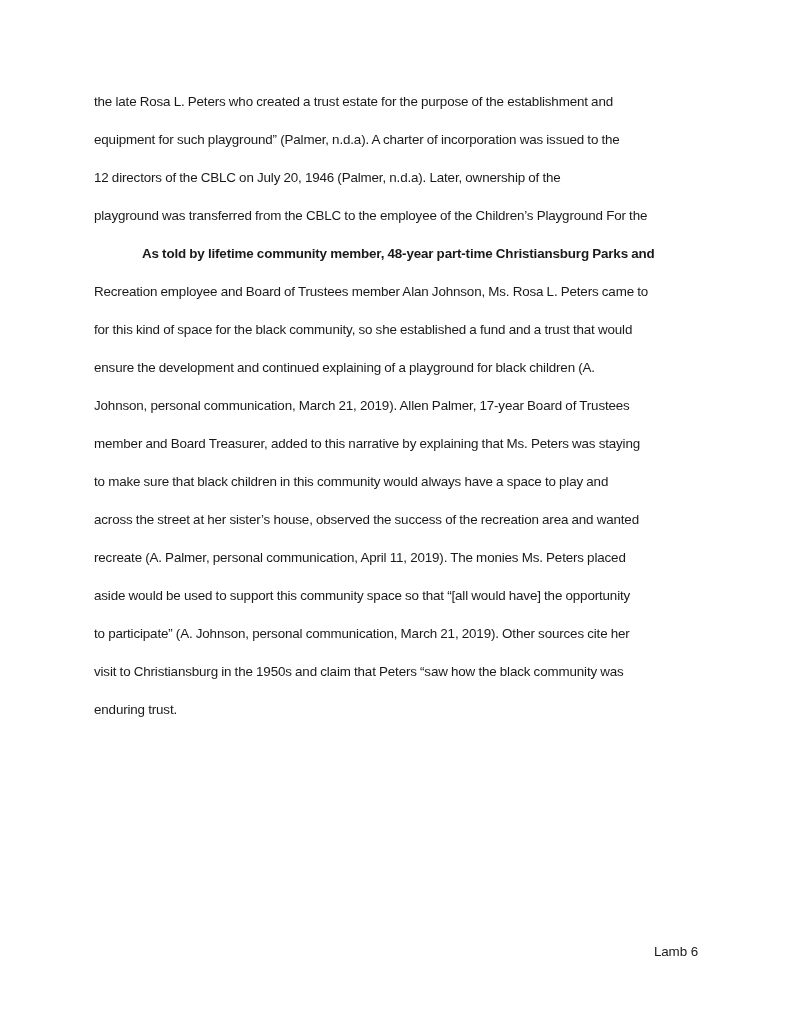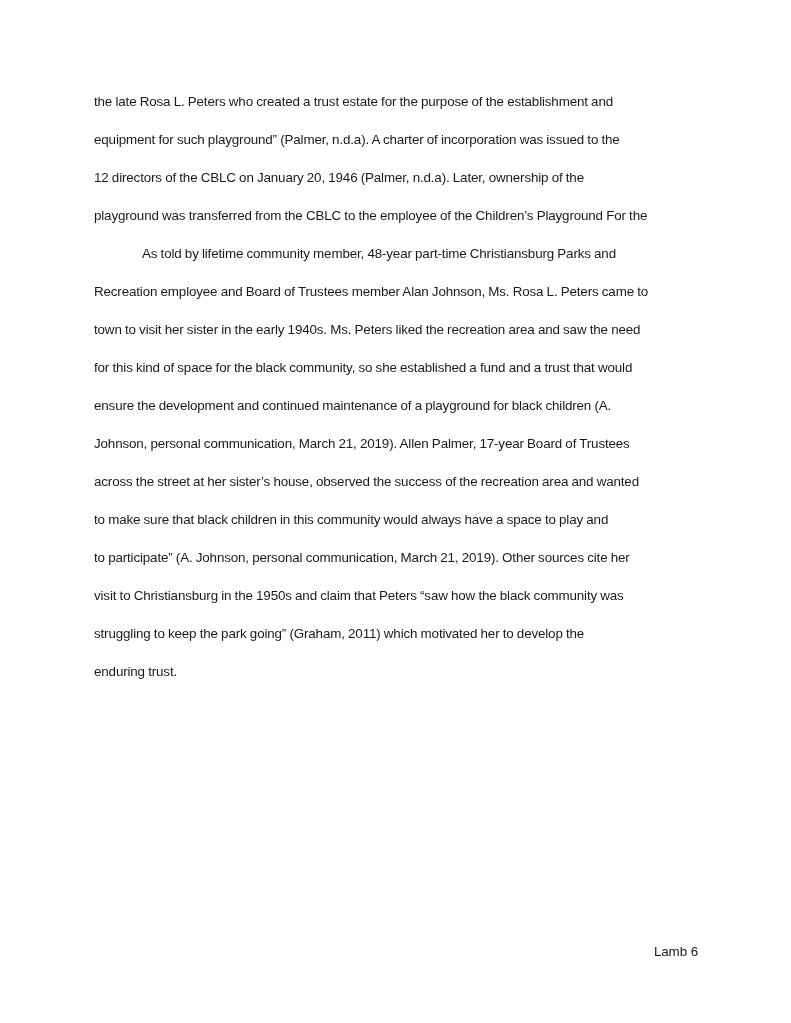--- a/index.html
+++ b/index.html
@@ -33,54 +33,56 @@
       display: block;
       height: 38px;
       line-height: 20px;
       font-size: 13.4px;
       white-space: nowrap;
       letter-spacing: -0.15px;
       word-spacing: -0.3px;
     }
     .line.indent {
       padding-left: 48px;
+      font-weight: bold;
     }
     .footer {
       position: absolute;
       right: 93px;
       top: 942px;
       font-size: 13.4px;
       line-height: 20px;
       letter-spacing: -0.1px;
     }
   </style>
 </head>
 <body>
 
 <div class="page">
   <div class="body-text">
 
     <div>
       <span class="line">the late Rosa L. Peters who created a trust estate for the purpose of the establishment and</span>
       <span class="line">equipment for such playground” (Palmer, n.d.a).  A charter of incorporation was issued to the</span>
-      <span class="line">12 directors of the CBLC on January 20, 1946 (Palmer, n.d.a). Later, ownership of the</span>
+      <span class="line">12 directors of the CBLC on July 20, 1946 (Palmer, n.d.a). Later, ownership of the</span>
       <span class="line">playground was transferred from the CBLC to the employee of the Children’s Playground For the</span>
     </div>
 
     <div>
       <span class="line indent">As told by lifetime community member, 48-year part-time Christiansburg Parks and</span>
       <span class="line">Recreation employee and Board of Trustees member Alan Johnson, Ms. Rosa L. Peters came to</span>
-      <span class="line">town to visit her sister in the early 1940s. Ms. Peters liked the recreation area and saw the need</span>
       <span class="line">for this kind of space for the black community, so she established a fund and a trust that would</span>
-      <span class="line">ensure the development and continued maintenance of a playground for black children (A.</span>
+      <span class="line">ensure the development and continued explaining of a playground for black children (A.</span>
       <span class="line">Johnson, personal communication, March 21, 2019).  Allen Palmer, 17-year Board of Trustees</span>
+      <span class="line">member and Board Treasurer, added to this narrative by explaining that Ms. Peters was staying</span>
+      <span class="line">to make sure that black children in this community would always have a space to play and</span>
       <span class="line">across the street at her sister’s house, observed the success of the recreation area and wanted</span>
-      <span class="line">to make sure that black children in this community would always have a space to play and</span>
+      <span class="line">recreate (A. Palmer, personal communication, April 11, 2019). The monies Ms. Peters placed</span>
+      <span class="line">aside would be used to support this community space so that “[all would have] the opportunity</span>
       <span class="line">to participate” (A. Johnson, personal communication, March 21, 2019). Other sources cite her</span>
       <span class="line">visit to Christiansburg in the 1950s and claim that Peters “saw how the black community was</span>
-      <span class="line">struggling to keep the park going” (Graham, 2011) which motivated her to develop the</span>
       <span class="line">enduring trust.</span>
     </div>
 
   </div>
 
   <div class="footer">Lamb 6</div>
 </div>
 
 </body></html>

